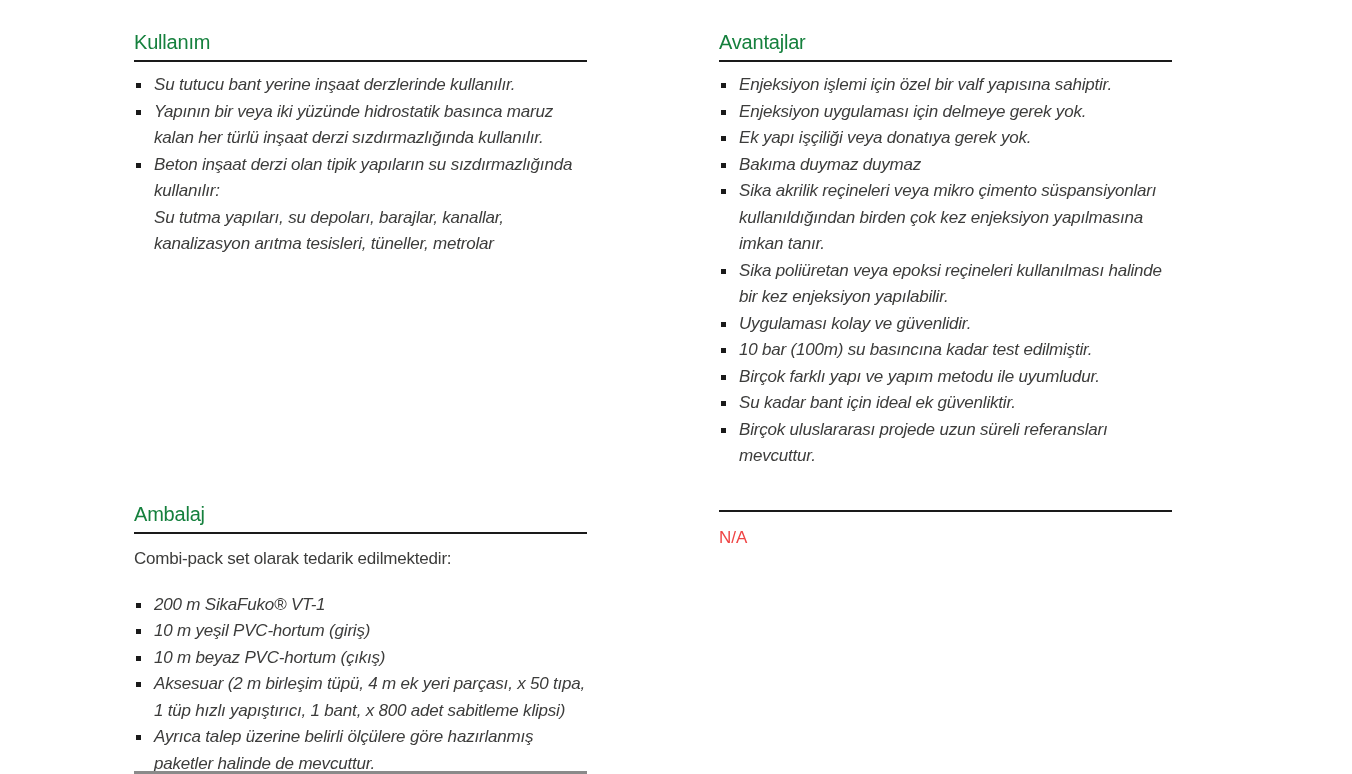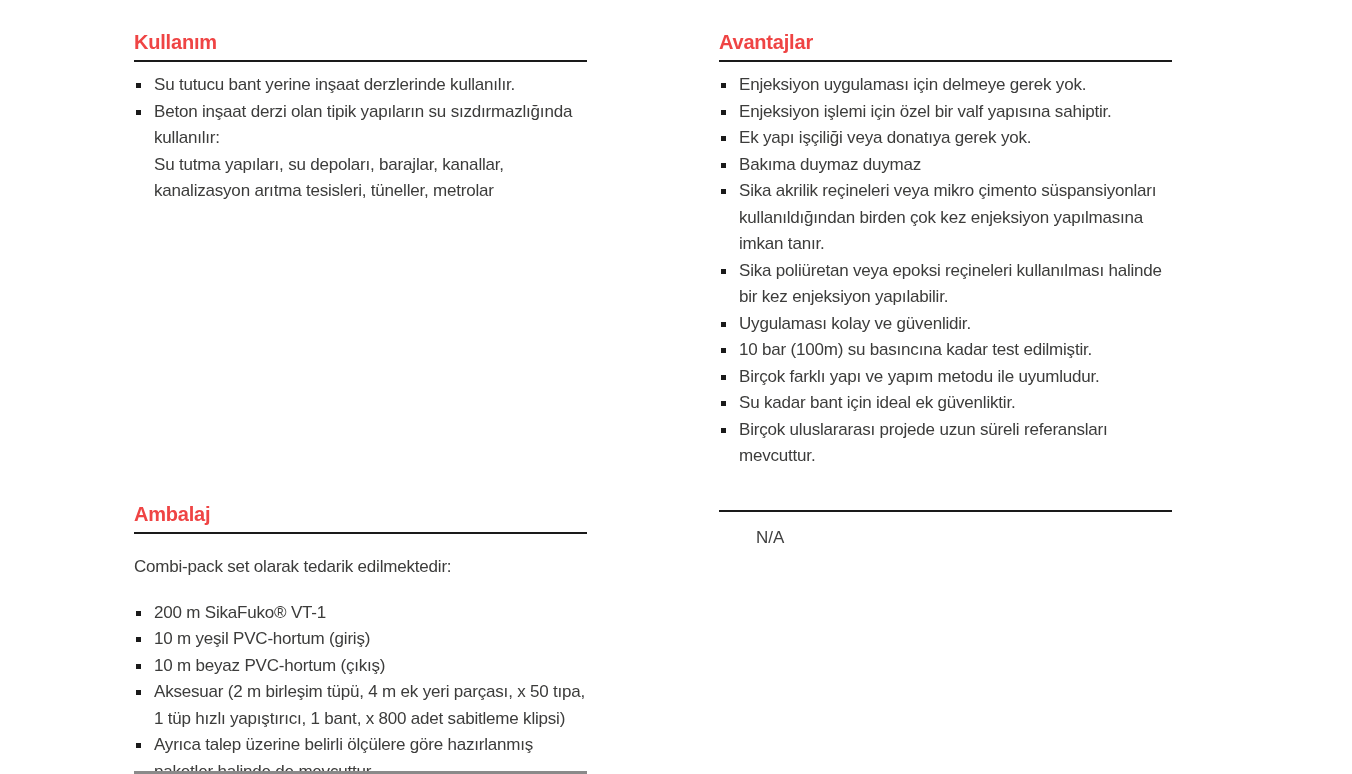--- a/index.html
+++ b/index.html
@@ -17,43 +17,42 @@
     width: 453px;
   }
   .col-left  { left: 134px; }
   .col-right { left: 719px; }
   .section { position: absolute; width: 453px; left: 0; }
   .section-top    { top: 31px; }
   .section-bottom { top: 503px; }
   .section-title {
     font-size: 20px;
     line-height: 22px;
-    font-weight: 700;
-    color: #ef4444;
+    font-weight: 400;
+    color: #15803d;
     letter-spacing: -0.2px;
   }
   .title-rule {
     margin-top: 7px;
     height: 2px;
     background: #1a1a1a;
     width: 100%;
   }
   .intro-text {
-    margin-top: 20px;
+    margin-top: 12px;
     font-size: 17px;
     line-height: 26.5px;
     letter-spacing: -0.2px;
     color: #3c3c3b;
   }
   .plain-value {
     margin-top: 13px;
     font-size: 17px;
     line-height: 26.5px;
-    color: #404040;
-    margin-left: 37px;
+    color: #ef4444;
   }
   ul.bullet-list {
     list-style: none;
     margin-top: 10px;
   }
   ul.bullet-list.after-intro { margin-top: 19px; }
   ul.bullet-list li {
     display: flex;
     align-items: flex-start;
   }
@@ -66,20 +65,21 @@
     margin-top: 11px;
   }
   .item-text {
     flex: 1 1 auto;
     margin-left: 13px;
     font-size: 17px;
     line-height: 26.5px;
     letter-spacing: -0.2px;
     white-space: pre-line;
     color: #3c3c3b;
+    font-style: italic;
   }
   .bottom-divider {
     position: absolute;
     left: 134px;
     top: 771px;
     width: 453px;
     height: 3px;
     background: #8a8a8a;
   }
 </style>
@@ -91,20 +91,24 @@
   <div class="section section-top">
     <div class="section-title">Kullanım</div>
     <div class="title-rule"></div>
     <ul class="bullet-list">
       <li>
         <span class="bullet"></span>
         <span class="item-text">Su tutucu bant yerine inşaat derzlerinde kullanılır.</span>
       </li>
       <li>
         <span class="bullet"></span>
+        <span class="item-text">Yapının bir veya iki yüzünde hidrostatik basınca maruz kalan her türlü inşaat derzi sızdırmazlığında kullanılır.</span>
+      </li>
+      <li>
+        <span class="bullet"></span>
         <span class="item-text">Beton inşaat derzi olan tipik yapıların su sızdırmazlığında kullanılır:
 Su tutma yapıları, su depoları, barajlar, kanallar, kanalizasyon arıtma tesisleri, tüneller, metrolar</span>
       </li>
     </ul>
   </div>
 
   <div class="section section-bottom">
     <div class="section-title">Ambalaj</div>
     <div class="title-rule"></div>
     <div class="intro-text">Combi-pack set olarak tedarik edilmektedir:</div>
@@ -135,28 +139,28 @@
 </div>
 
 <div class="column col-right">
 
   <div class="section section-top">
     <div class="section-title">Avantajlar</div>
     <div class="title-rule"></div>
     <ul class="bullet-list">
       <li>
         <span class="bullet"></span>
+        <span class="item-text">Enjeksiyon işlemi için özel bir valf yapısına sahiptir.</span>
+      </li>
+      <li>
+        <span class="bullet"></span>
         <span class="item-text">Enjeksiyon uygulaması için delmeye gerek yok.</span>
       </li>
       <li>
         <span class="bullet"></span>
-        <span class="item-text">Enjeksiyon işlemi için özel bir valf yapısına sahiptir.</span>
-      </li>
-      <li>
-        <span class="bullet"></span>
         <span class="item-text">Ek yapı işçiliği veya donatıya gerek yok.</span>
       </li>
       <li>
         <span class="bullet"></span>
         <span class="item-text">Bakıma duymaz duymaz</span>
       </li>
       <li>
         <span class="bullet"></span>
         <span class="item-text">Sika akrilik reçineleri veya mikro çimento süspansiyonları kullanıldığından birden çok kez enjeksiyon yapılmasına imkan tanır.</span>
       </li>

